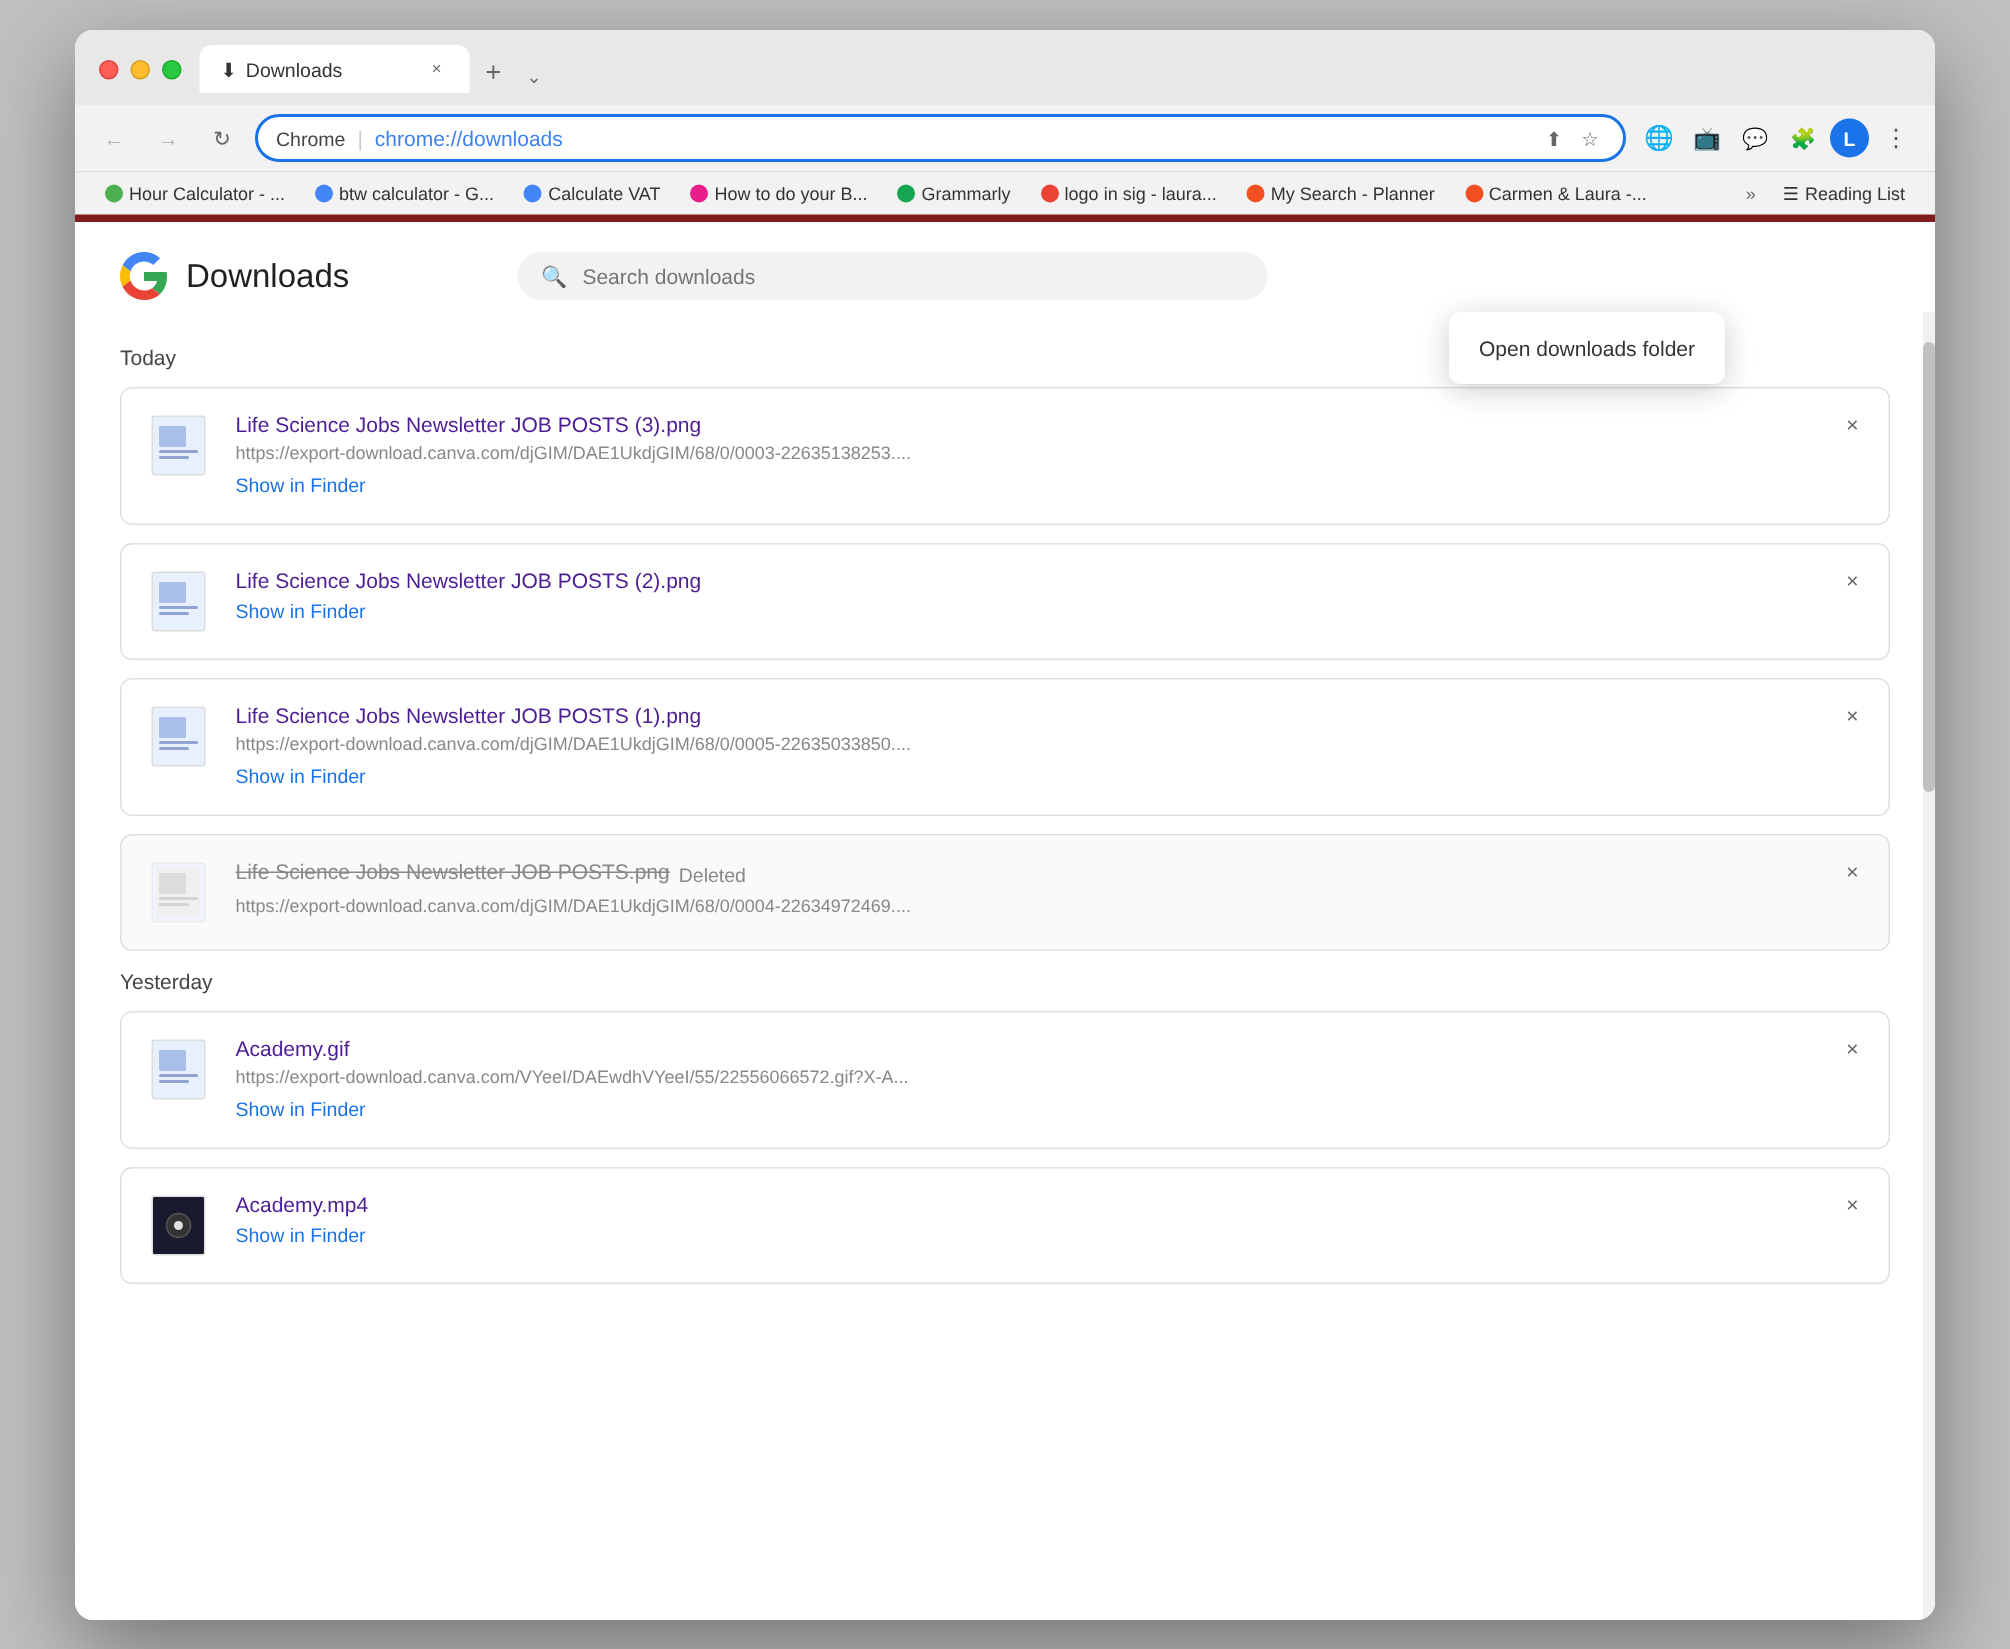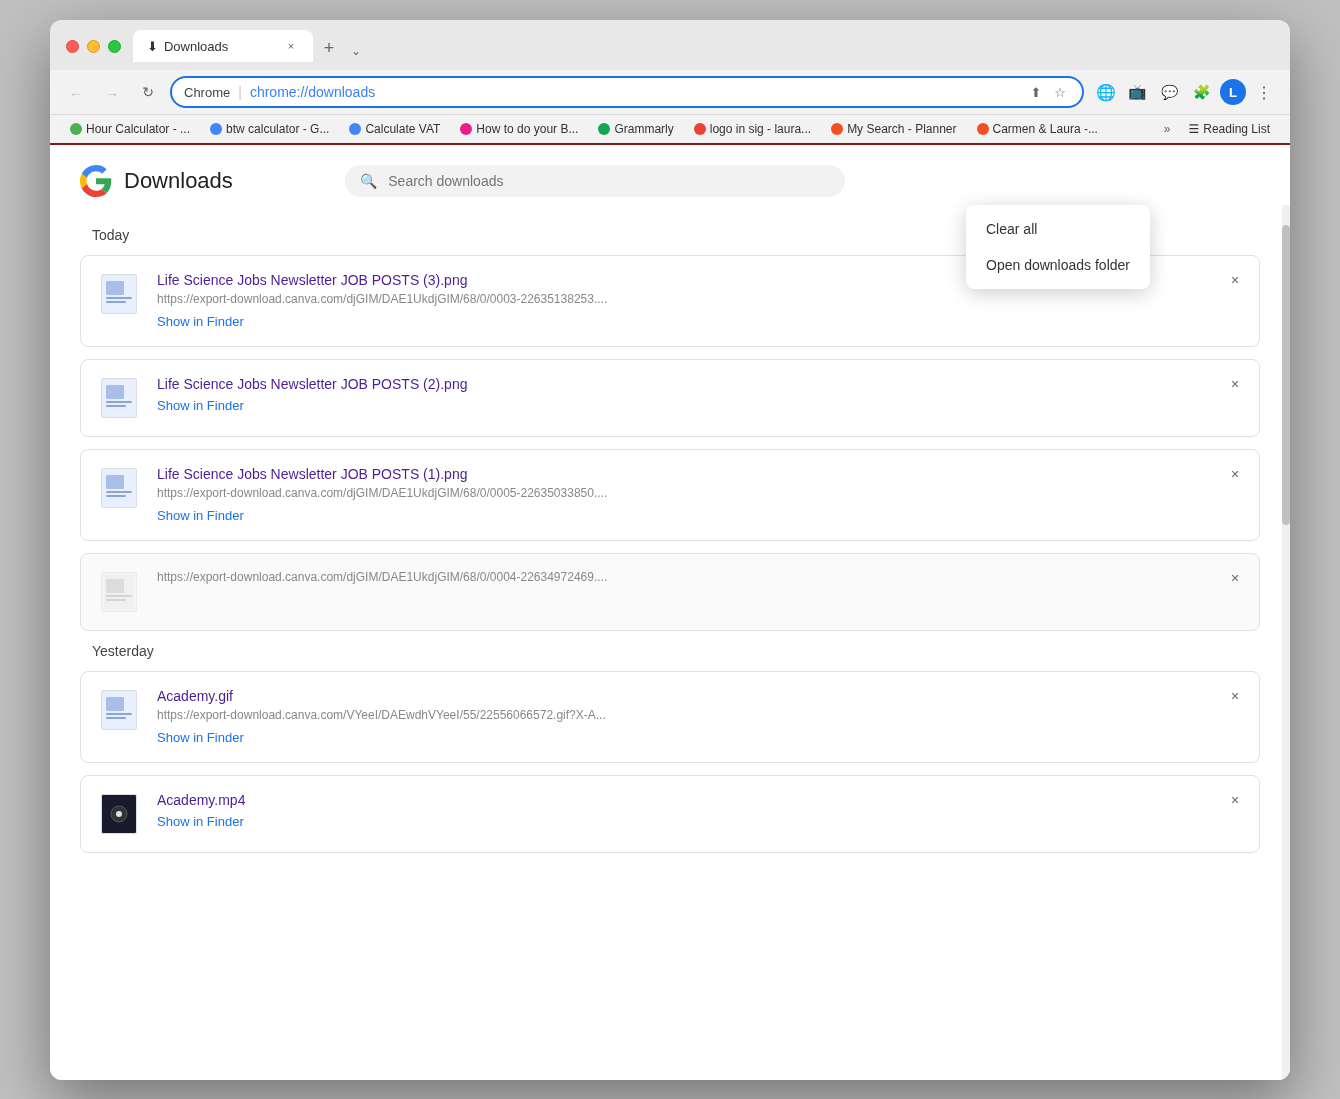--- a/index.html
+++ b/index.html
@@ -217,21 +217,21 @@
       font-weight: 600;
     }
 
     
     .bookmarks-bar {
       background: #f2f2f2;
       padding: 4px 12px;
       display: flex;
       align-items: center;
       gap: 4px;
-      border-bottom: 2px solid #7f1d1d;
+      border-bottom: 5px solid #7f1d1d;
       font-size: 12px;
       overflow: hidden;
     }
 
     .bookmark-item {
       display: flex;
       align-items: center;
       gap: 4px;
       padding: 3px 8px;
       border-radius: 4px;
@@ -342,21 +342,21 @@
     .downloads-list {
       padding: 0 30px;
       overflow-y: auto;
       flex: 1;
     }
 
     .section-title {
       font-size: 14px;
       font-weight: 500;
       color: #444;
-      margin: 10px 0 12px 12px;
+      margin: 10px 0 12px 0;
     }
 
     .download-card {
       border: 1px solid #e0e0e0;
       border-radius: 8px;
       padding: 16px;
       margin-bottom: 12px;
       display: flex;
       align-items: flex-start;
       gap: 16px;
@@ -571,21 +571,20 @@
       </svg>
       <h1 class="downloads-title">Downloads</h1>
 
       <div class="search-bar">
         <span class="search-icon">🔍</span>
         <input class="search-input" type="text" placeholder="Search downloads" style="">
       </div>
     </div>
 
     <div class="context-menu">
-      <div class="context-menu-item">Clear all</div>
       <div class="context-menu-item">Open downloads folder</div>
     </div>
 
     <div class="downloads-list">
 
       <div class="section-title">Today</div>
 
       <div class="download-card">
         <div class="file-icon">
           <div class="file-thumb">
@@ -647,20 +646,24 @@
           <div class="file-thumb" style="opacity:0.5;">
             <svg width="30" height="34" viewBox="0 0 30 34">
               <rect width="30" height="34" fill="#e8e8e8" rx="2"></rect>
               <rect x="2" y="4" width="18" height="14" fill="#c0c0c0" rx="1"></rect>
               <rect x="2" y="20" width="26" height="2" fill="#b0b0b0" rx="1"></rect>
               <rect x="2" y="24" width="20" height="2" fill="#b0b0b0" rx="1"></rect>
             </svg>
           </div>
         </div>
         <div class="download-info">
+          <div style="display:flex; align-items:center; margin-bottom:4px;">
+            <span class="file-name deleted-name">Life Science Jobs Newsletter JOB POSTS.png</span>
+            <span class="deleted-badge">Deleted</span>
+          </div>
           <div class="file-url">https://export-download.canva.com/djGIM/DAE1UkdjGIM/68/0/0004-22634972469....</div>
         </div>
         <div class="close-btn">×</div>
       </div>
 
       <div class="section-title">Yesterday</div>
 
       <div class="download-card">
         <div class="file-icon">
           <div class="file-thumb">

